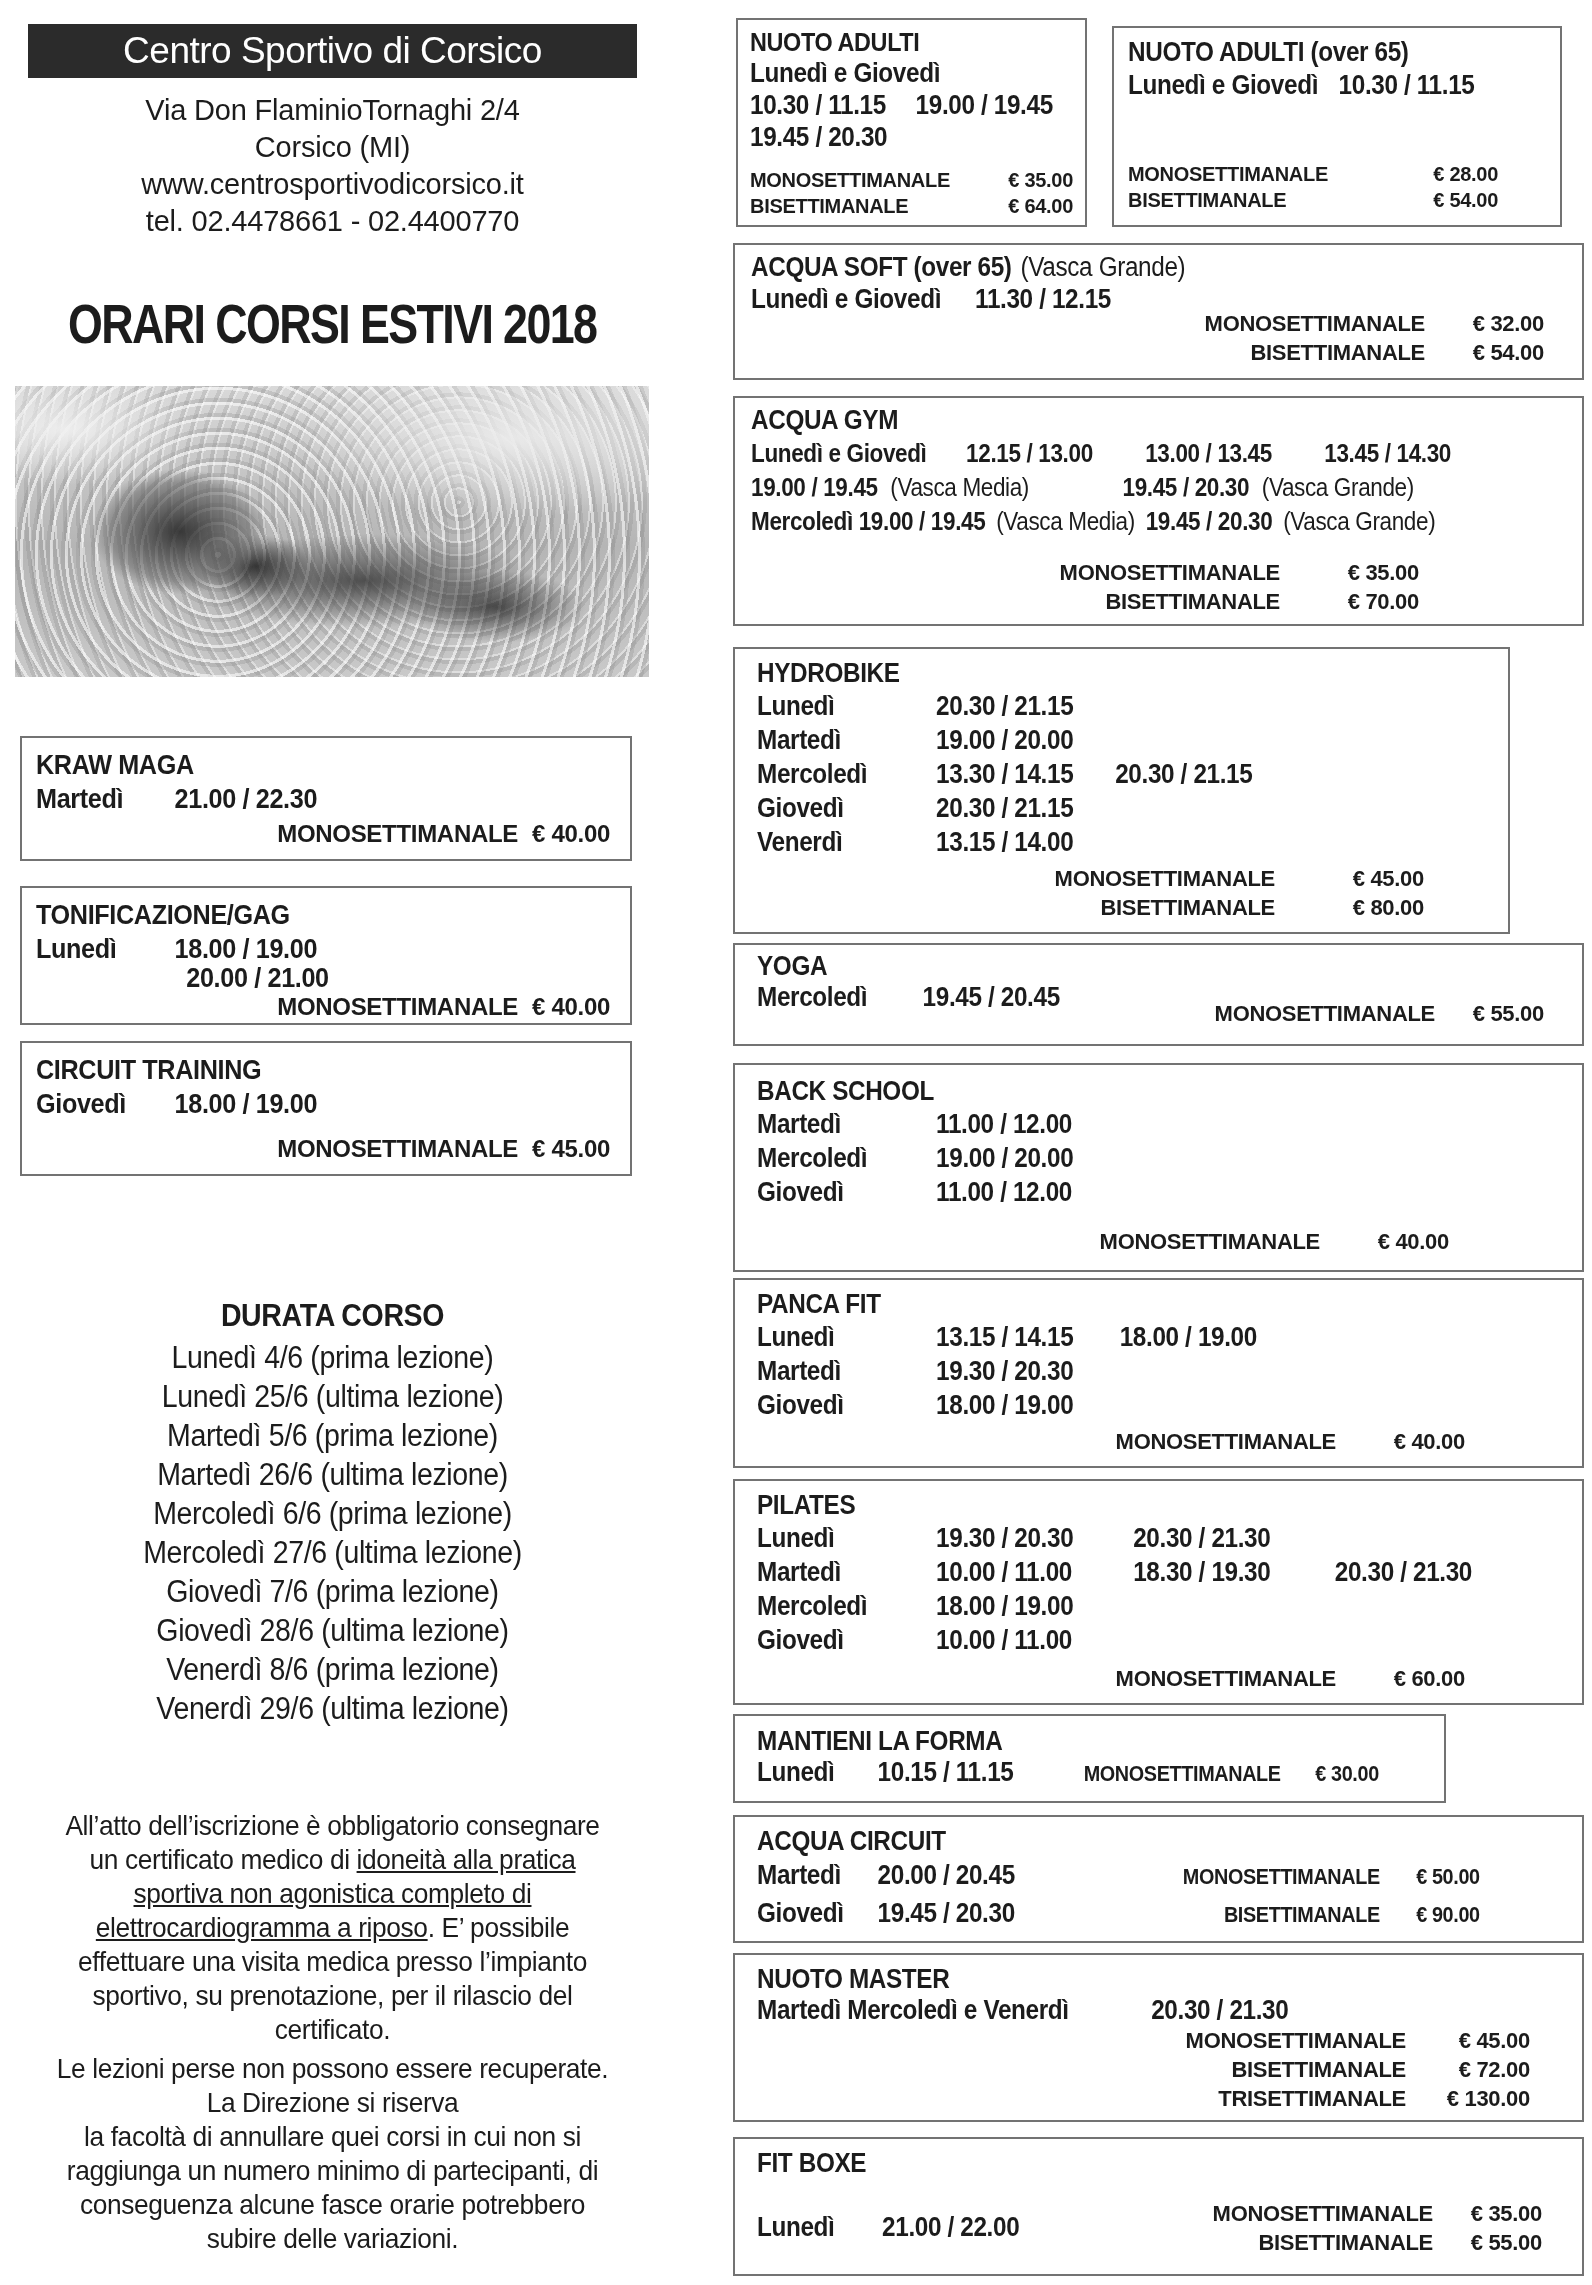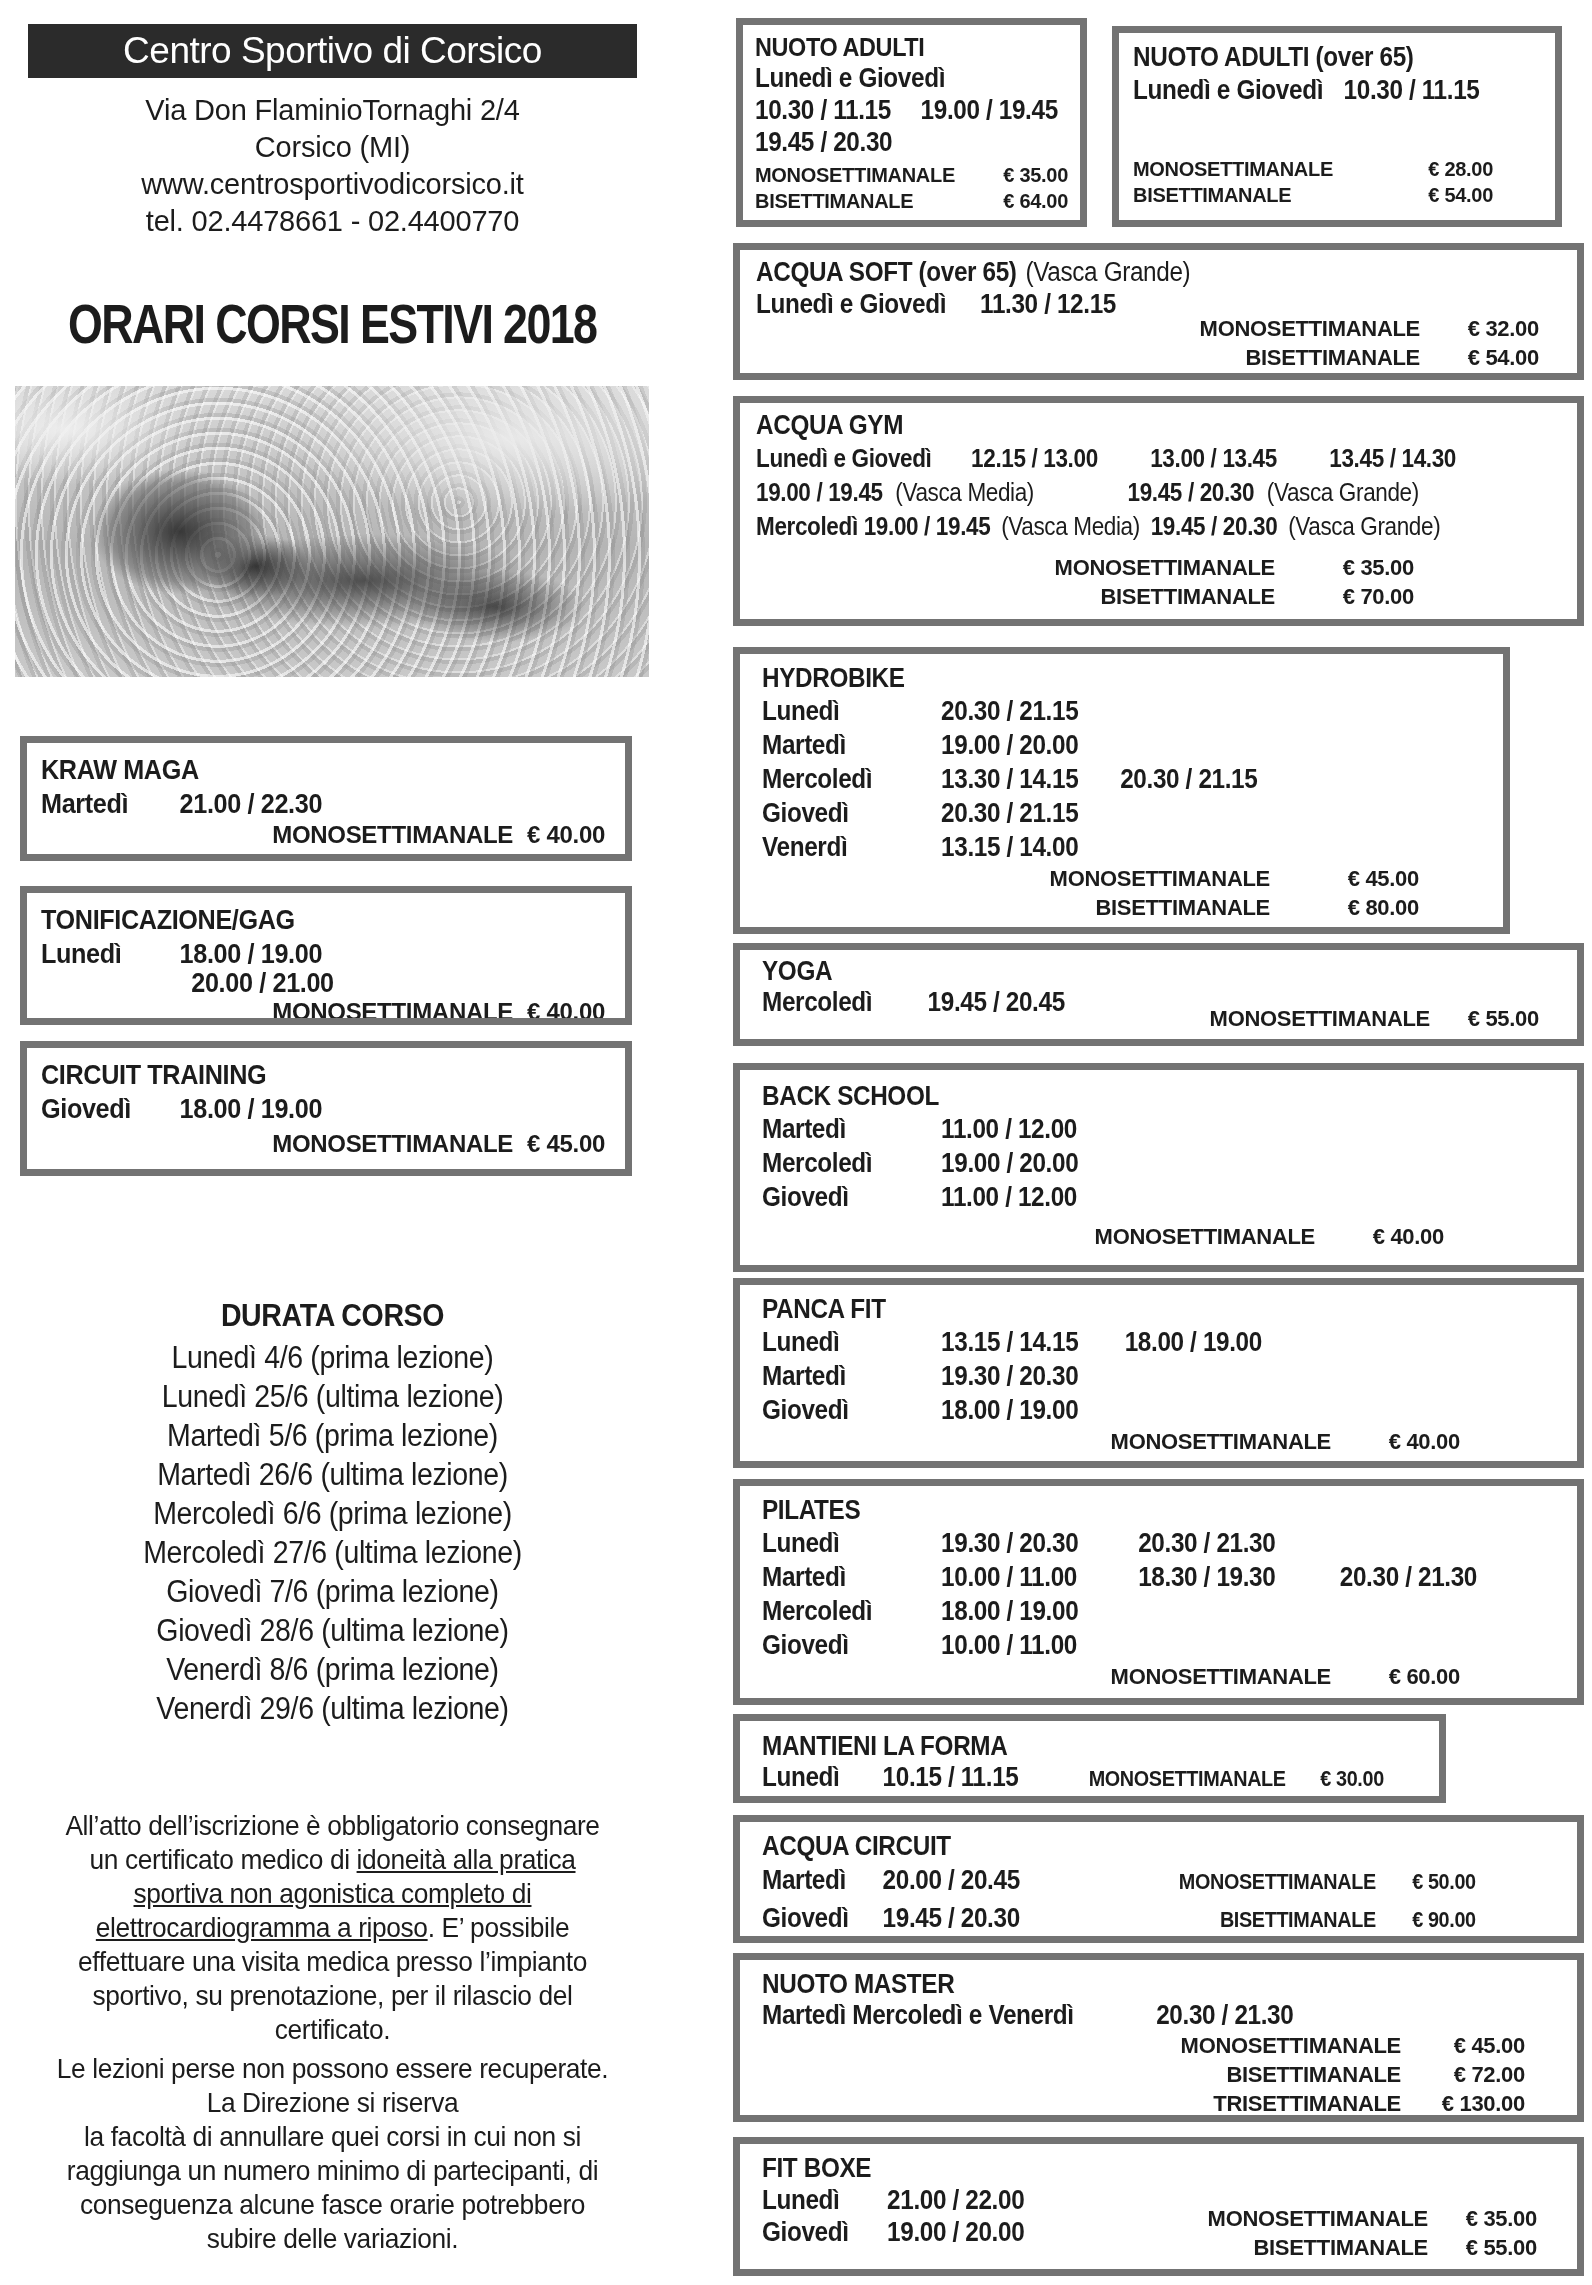--- a/index.html
+++ b/index.html
@@ -1,20 +1,20 @@
 <!DOCTYPE html>
 <html><head>
 <meta charset="utf-8">
 <style>
   html,body{margin:0;padding:0;background:#fff;}
   .page{position:relative;width:1592px;height:2286px;background:#ffffff;
         font-family:"Liberation Sans",sans-serif;color:#1c1c1c;overflow:hidden;}
 
   
-  .box{position:absolute;border:7px solid #737373;background:#fff;box-sizing:border-box;
+  .box{position:absolute;border:2px solid #737373;background:#fff;box-sizing:border-box;
        padding:8px 16px;display:flex;flex-direction:column;overflow:hidden;}
   .bt{font-size:27px;font-weight:bold;line-height:32px;letter-spacing:-0.4px;
       transform:scaleX(.9);transform-origin:0 50%;white-space:nowrap;display:flex;}
   .bt .note{font-weight:normal;margin-left:10px;}
   .sr{display:flex;font-size:27px;font-weight:bold;line-height:34px;letter-spacing:-0.4px;
       transform:scaleX(.9);transform-origin:0 50%;white-space:nowrap;}
   .sr span{white-space:nowrap;flex:none;}
   .pr{display:flex;font-size:22px;font-weight:bold;line-height:29px;letter-spacing:-0.3px;}
   .pr .pl{flex:none;}
   .pr .pv{flex:none;text-align:right;}
@@ -418,21 +418,21 @@
     <div class="pr end" style="padding-right:30px">
       <span class="pl">BISETTIMANALE</span>
       <span class="pv" style="width:124px">€ 72.00</span>
     </div>
     <div class="pr end" style="padding-right:30px">
       <span class="pl">TRISETTIMANALE</span>
       <span class="pv" style="width:124px">€ 130.00</span>
     </div>
   </div>
 
-  <div class="box" style="left:733px;top:2137px;width:851px;height:139px;padding:8px 22px;position:absolute;">
+  <div class="box" style="left:733px;top:2137px;width:851px;height:139px;padding:8px 22px;position:absolute;gap:32px;">
     <div class="bt">
         <span>FIT BOXE</span>
       </div>
     <div class="sr" style="line-height:32px">
       <span style="width:139px">Lunedì</span>
       <span>21.00 / 22.00</span>
     </div>
     <div class="sr" style="line-height:32px">
       <span style="width:139px">Giovedì</span>
       <span>19.00 / 20.00</span>

